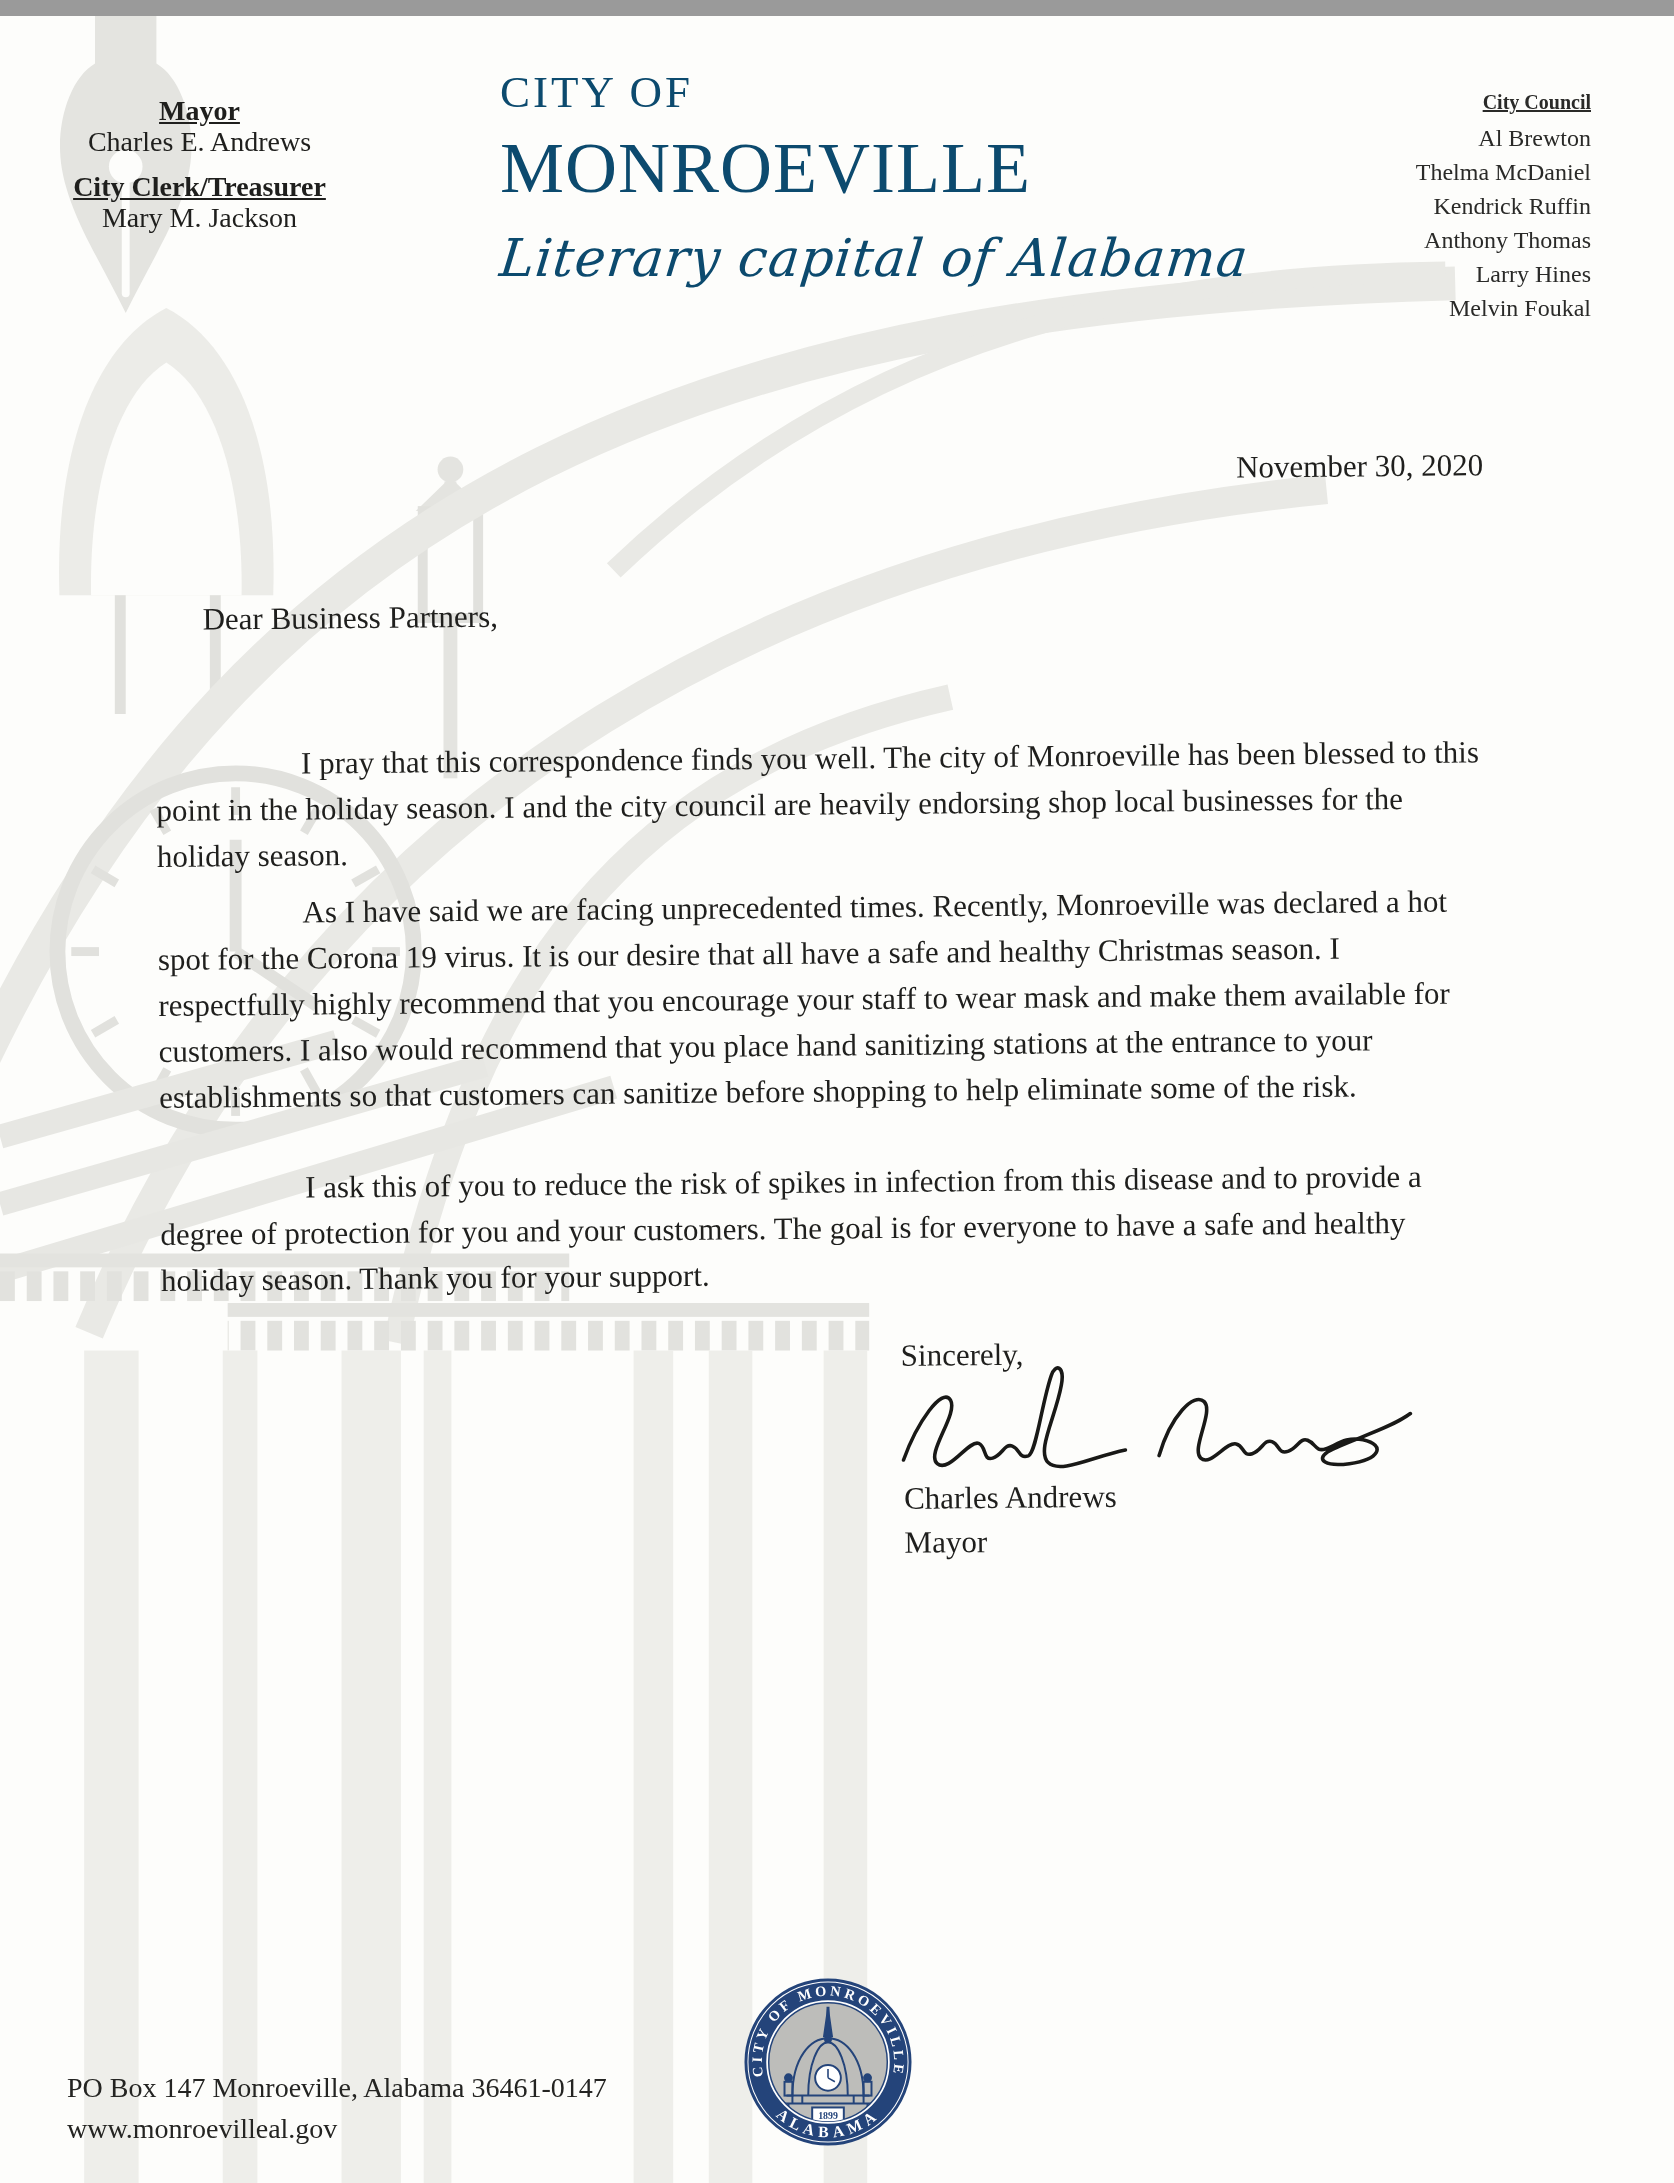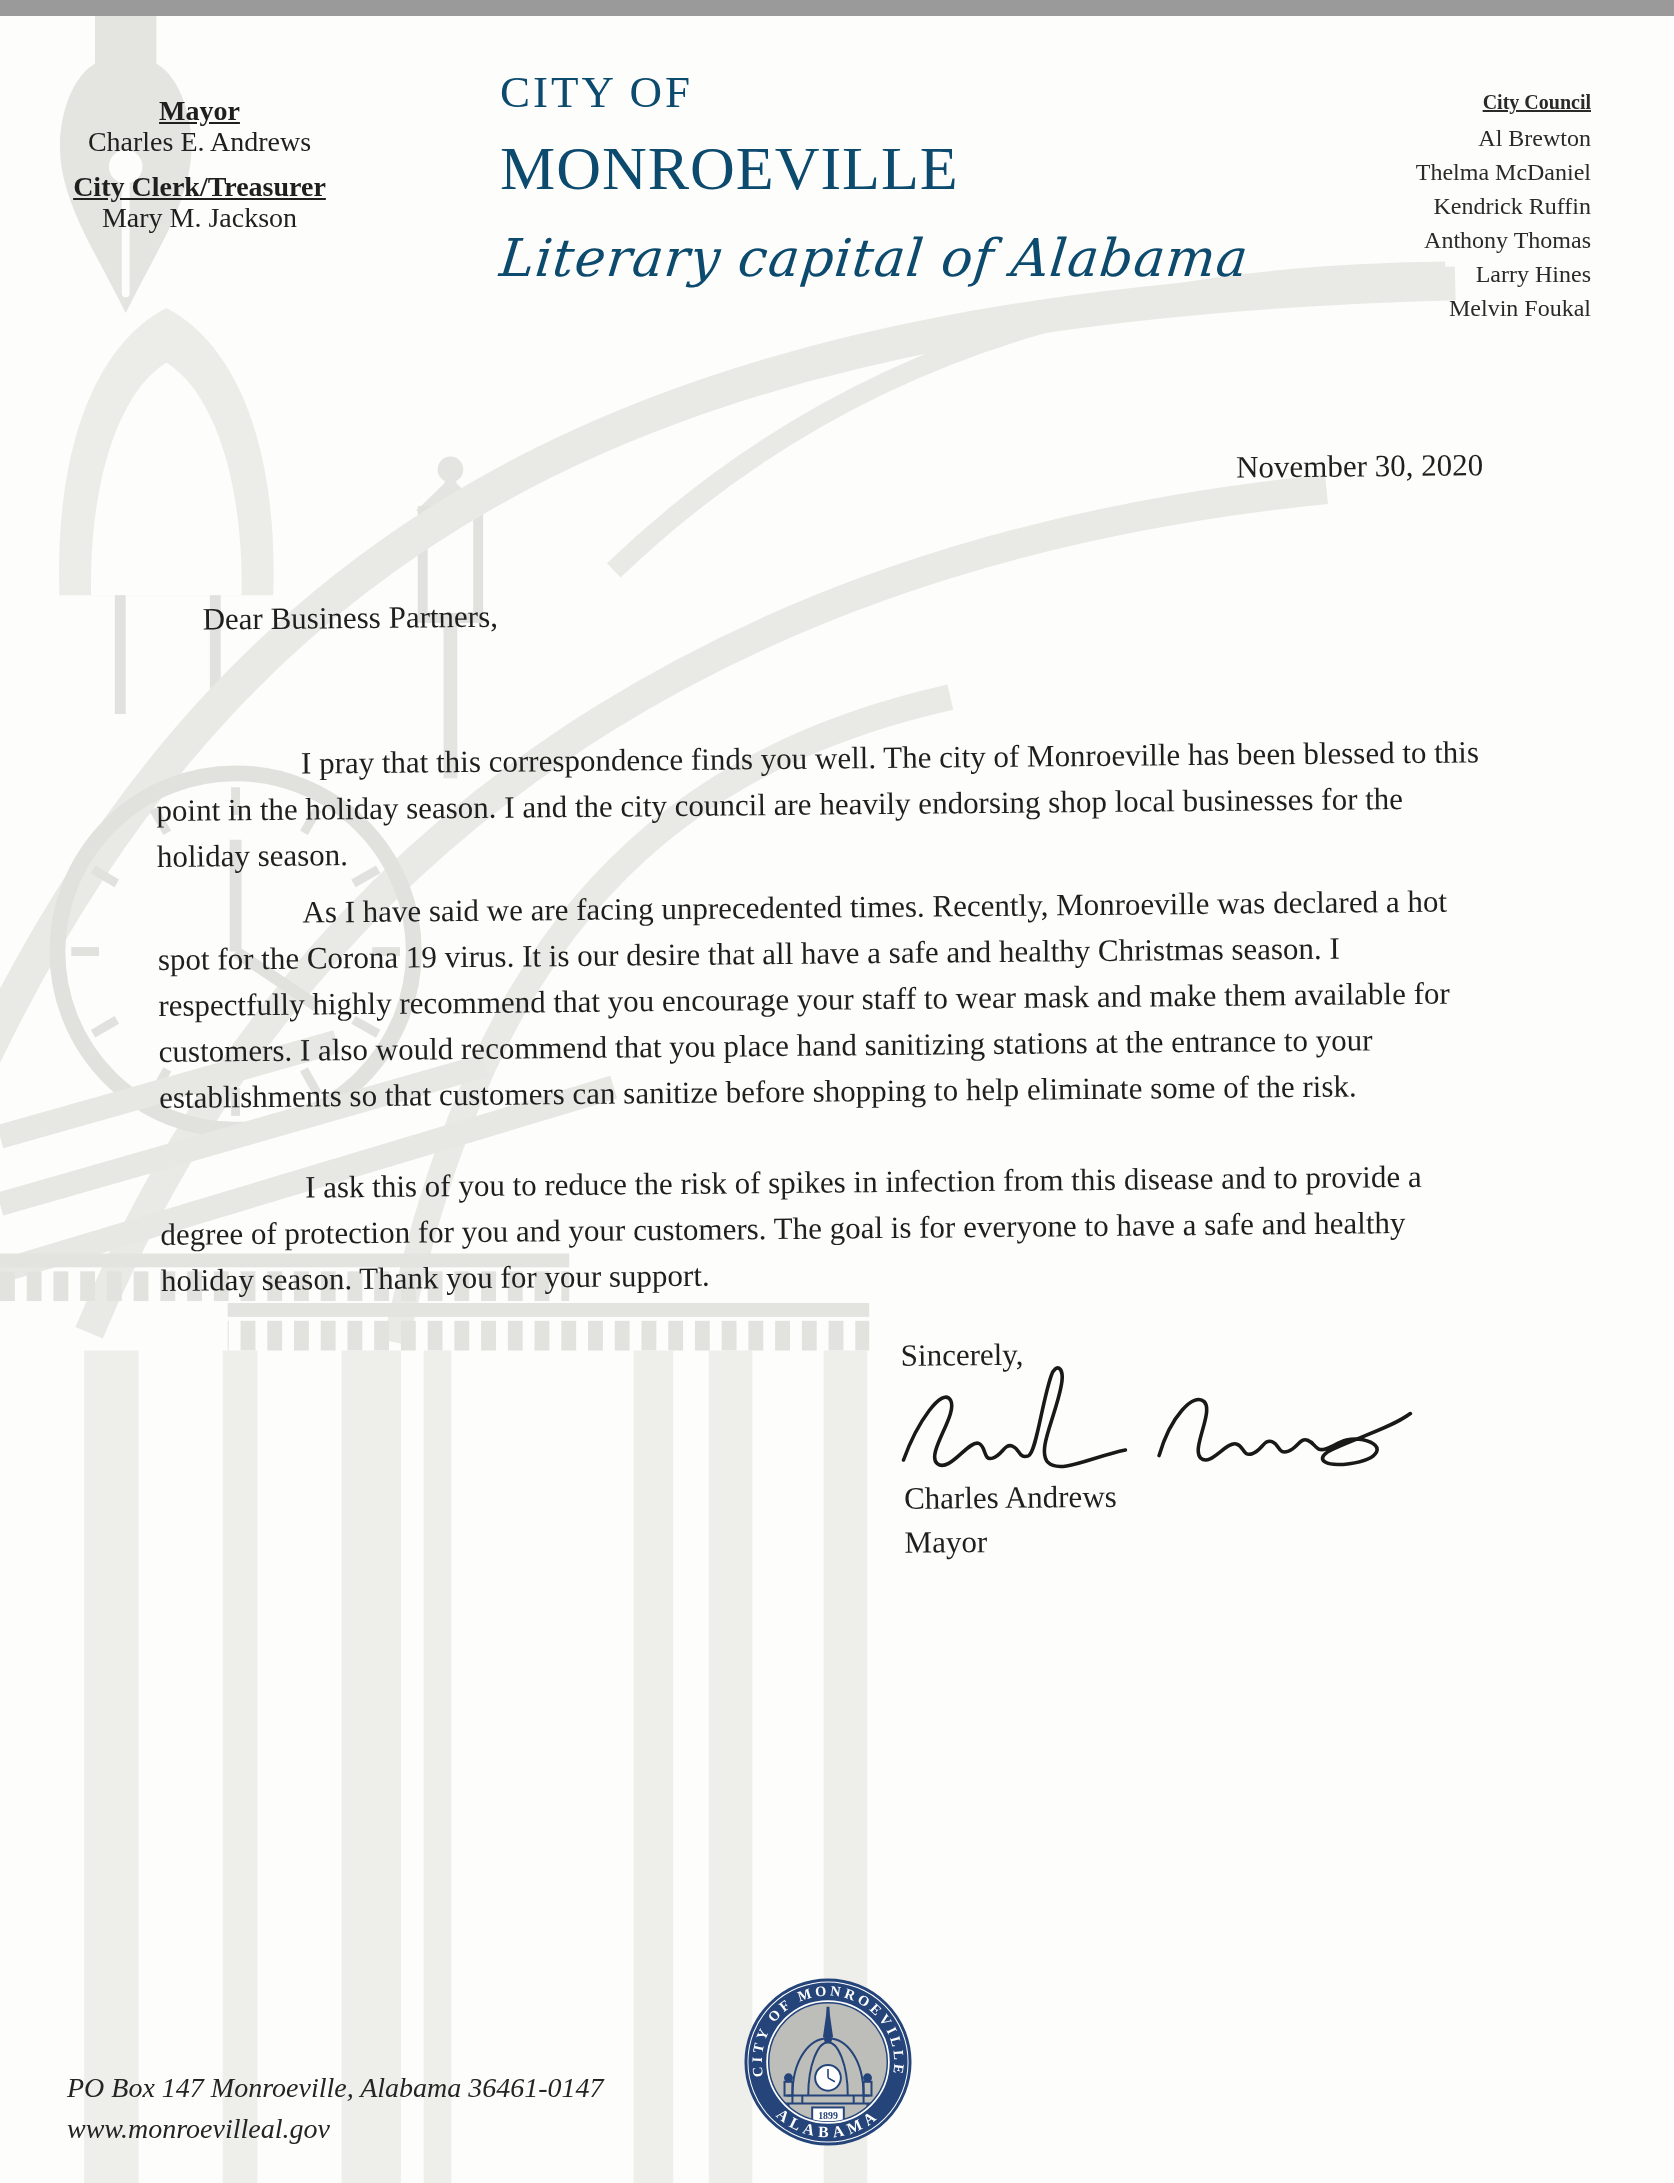--- a/index.html
+++ b/index.html
@@ -13,21 +13,21 @@
   
   .officials{position:absolute;left:36px;top:79px;width:327px;text-align:center;
     font-size:28px;line-height:31px;color:#29292
 7;}
   .officials .hd{font-weight:bold;text-decoration:underline;}
   .officials .gap{height:14px;}
 
   
   .logo{position:absolute;left:500px;top:51px;width:703px;color:#0c4a6e;text-align:left;}
   .logo-line1{font-size:45px;letter-spacing:3px;line-height:50px;font-weight:500;}
-  .logo-line2{font-size:62px;line-height:95px;letter-spacing:1px;margin-top:4px;white-space:nowrap;}
+  .logo-line2{font-size:72px;line-height:95px;letter-spacing:1px;margin-top:4px;white-space:nowrap;}
   .logo-tagline{font-family:"DejaVu Serif",serif;font-style:italic;font-size:52px;line-height:69px;
     margin-top:8px;letter-spacing:1px;white-space:nowrap;transform:skewX(-6deg);}
 
   
   .council{position:absolute;left:1302px;top:67px;width:289px;text-align:right;
     font-size:24px;line-height:34px;color:#2a2a28;}
   .council .hd{font-size:20px;font-weight:bold;text-decoration:underline;line-height:38px;}
 
   
   .body-block{position:absolute;left:153px;top:436px;width:1332px;height:1287px;
@@ -37,21 +37,21 @@
   .para{position:absolute;left:0;width:1332px;font-size:31px;line-height:46px;
     text-indent:145px;text-align:left;}
   .p1{top:259px;}
   .p2{top:408px;}
   .p3{top:683px;}
   .closing{position:absolute;top:893px;left:739px;font-size:31px;}
   .sig-svg{position:absolute;top:916px;left:721px;}
   .sig-name{position:absolute;top:1032px;left:741px;font-size:31px;line-height:44px;}
 
   
-  .addr{position:absolute;left:67px;top:2051px;font-size:28px;line-height:41px;color:#242422;font-style:italic;}
+  .addr{position:absolute;left:67px;top:2051px;font-size:28px;line-height:41px;color:#242422;}
   .phones{position:absolute;right:50px;top:2097px;font-size:27px;color:#242422;}
   .phones .lbl{font-style:italic;font-weight:bold;}
   .phones .sep{padding:0 14px;color:#4a4a48;}
   .seal{position:absolute;left:743px;top:1961px;}
 </style>
 </head>
 <body>
 
 <div class="page">
 

